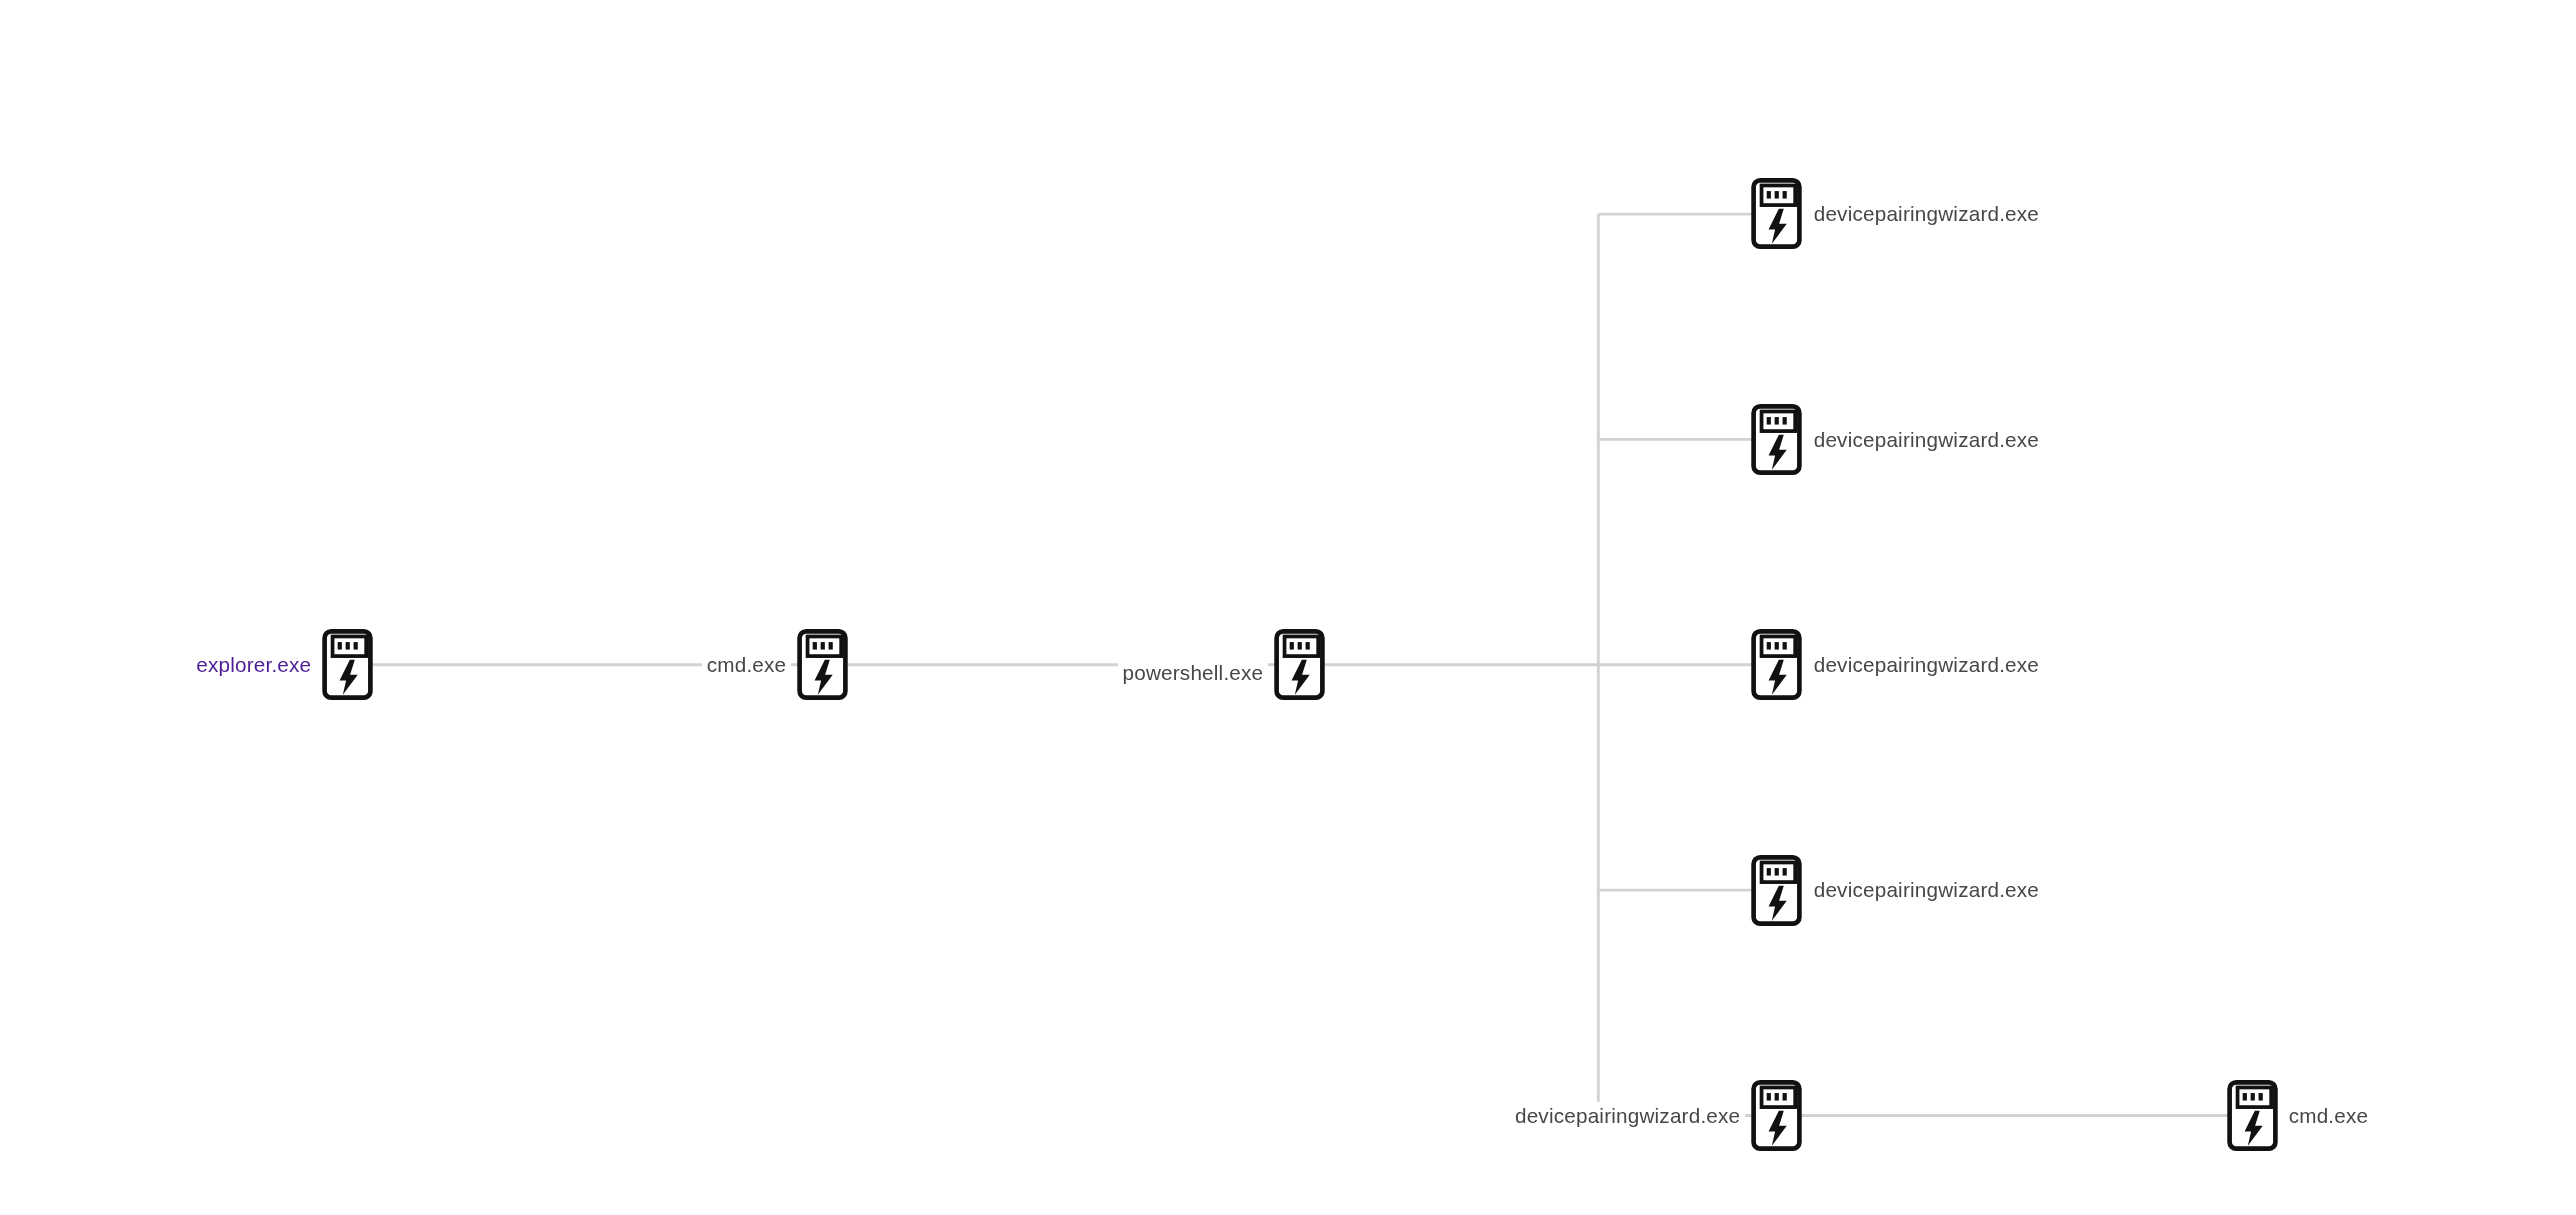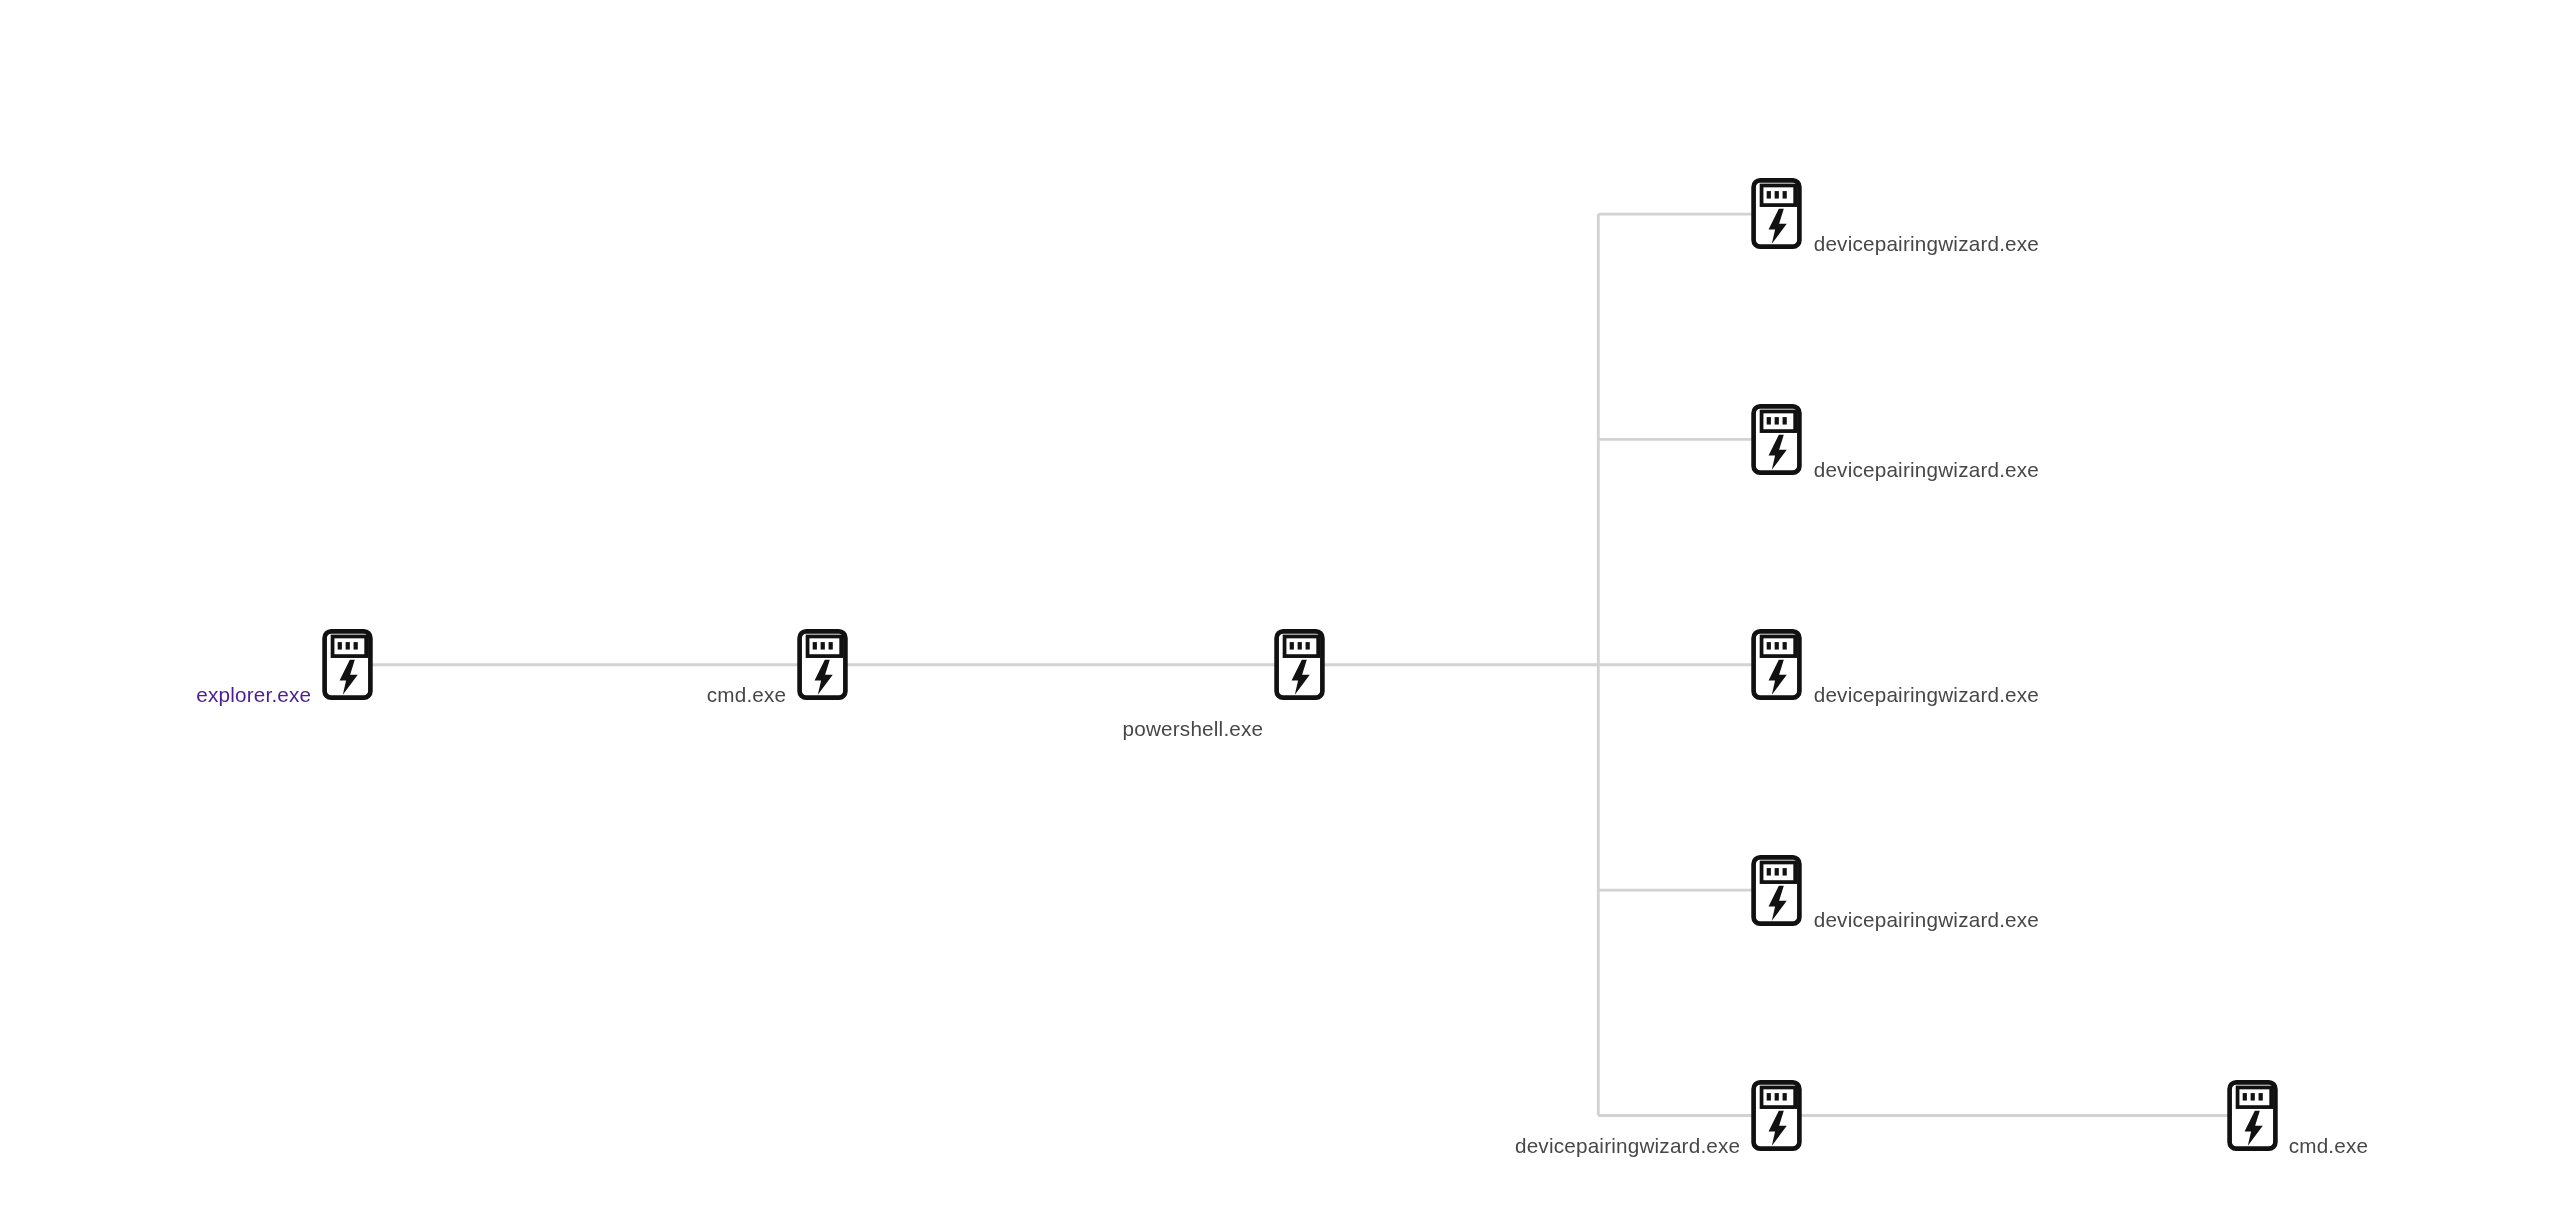--- a/index.html
+++ b/index.html
@@ -34,21 +34,20 @@
   }
   .node-label {
     position: absolute;
     transform: translateY(-50%);
     white-space: nowrap;
     background: #ffffff;
     padding: 2.8px 4.7px;
     font-size: 20.7px;
     letter-spacing: 0.2px;
     line-height: 1.1;
-    margin-top: 30px;
   }
 </style>
 </head>
 <body>
 
 <div id="canvas">
   <svg id="edge-svg" xmlns="http://www.w3.org/2000/svg" viewBox="0 0 2743 1294" width="2576" height="1215">
       <line x1="370" y1="708" x2="1892" y2="708" stroke="#d2d2d2" stroke-width="3"></line>
       <line x1="1702" y1="228" x2="1702" y2="1188" stroke="#d2d2d2" stroke-width="3"></line>
       <line x1="1702" y1="228" x2="1892" y2="228" stroke="#d2d2d2" stroke-width="3"></line>
@@ -79,21 +78,21 @@
         <rect class="ico-inner" x="11" y="8" width="36" height="21" stroke-width="4" fill="#ffffff" stroke="#111111"></rect>
         <rect class="ico-dot" x="16.5" y="14" width="4.5" height="8" fill="#111111"></rect>
         <rect class="ico-dot" x="25" y="14" width="4.5" height="8" fill="#111111"></rect>
         <rect class="ico-dot" x="33.5" y="14" width="4.5" height="8" fill="#111111"></rect>
         <path class="ico-bolt" d="M29.5,33 L18.5,55 L25.5,55 L22,70.5 L38,49 L29.8,49 L34.8,33 Z" fill="#111111"></path>
       </svg>
     </span>
   </div>
 
   <div>
-    <span class="node-label" style="color: rgb(71, 71, 71); top: 699px; right: 1308px;">powershell.exe</span>
+    <span class="node-label" style="color: rgb(71, 71, 71); top: 673px; right: 1308px;">powershell.exe</span>
     <span class="node-icon" style="left: 1274px; top: 629px;">
       <svg viewBox="0 0 54 76" xmlns="http://www.w3.org/2000/svg">
         <rect class="ico-outer" x="2.5" y="2.5" width="49" height="71" rx="7" ry="7" stroke-width="5" fill="#ffffff" stroke="#111111"></rect>
         <rect class="ico-inner" x="11" y="8" width="36" height="21" stroke-width="4" fill="#ffffff" stroke="#111111"></rect>
         <rect class="ico-dot" x="16.5" y="14" width="4.5" height="8" fill="#111111"></rect>
         <rect class="ico-dot" x="25" y="14" width="4.5" height="8" fill="#111111"></rect>
         <rect class="ico-dot" x="33.5" y="14" width="4.5" height="8" fill="#111111"></rect>
         <path class="ico-bolt" d="M29.5,33 L18.5,55 L25.5,55 L22,70.5 L38,49 L29.8,49 L34.8,33 Z" fill="#111111"></path>
       </svg>
     </span>

